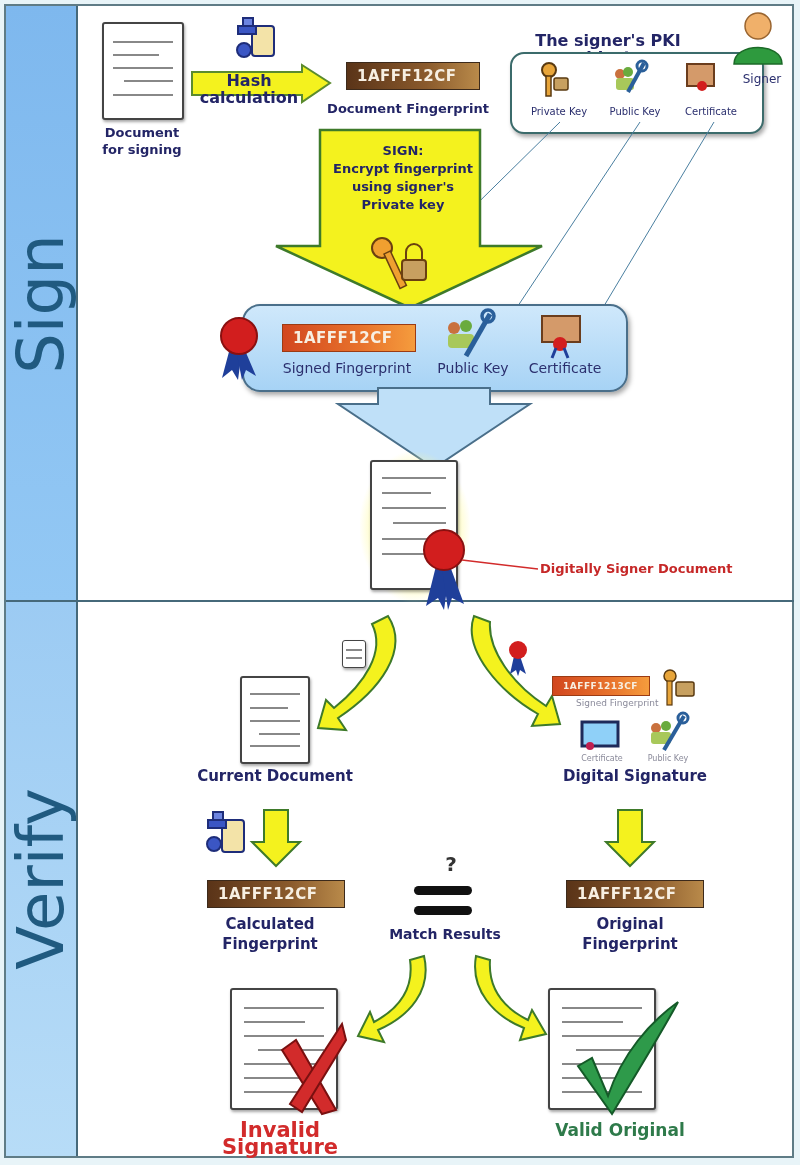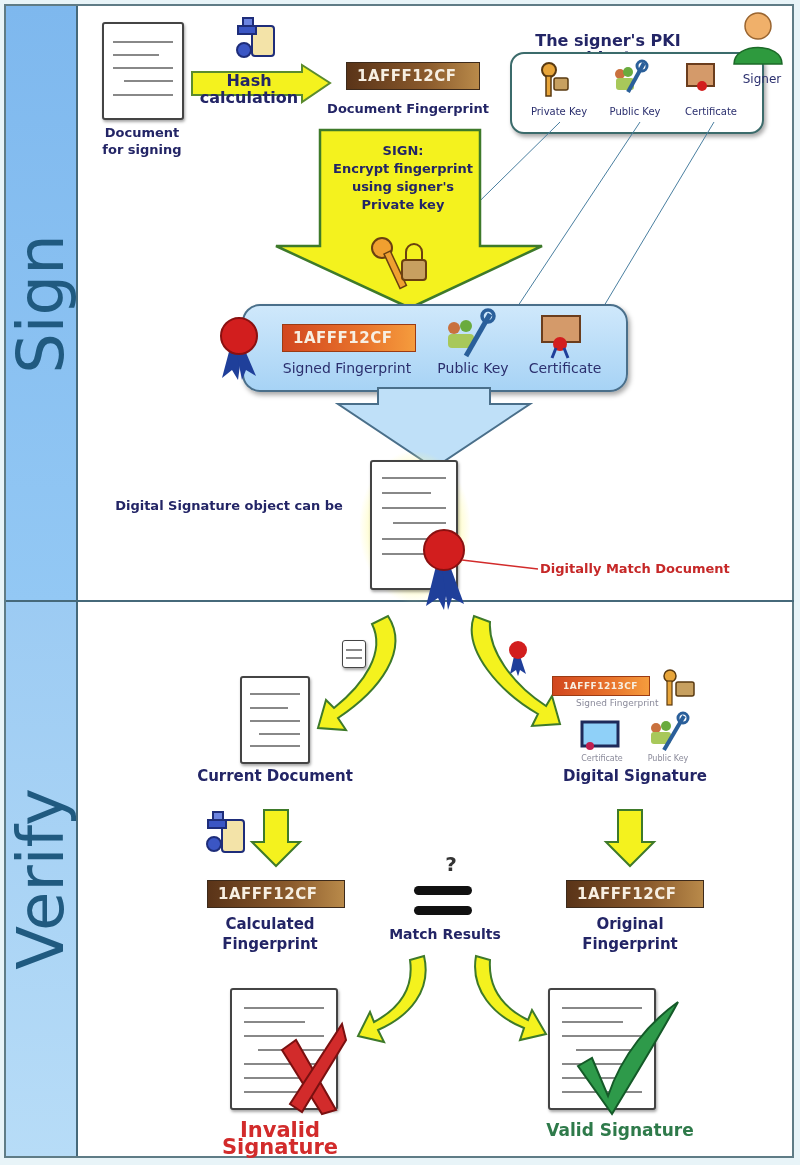--- a/index.html
+++ b/index.html
@@ -146,26 +146,25 @@
     <i style="top:48%;left:25%"></i>
     <i style="top:60%"></i>
     <i style="top:72%;right:35%"></i>
 </div>
 <svg class="abs" style="left:420px;top:528px;" width="50" height="84">
   <path d="M16 38 L6 78 L18 70 L24 82 L30 40 Z" fill="#1f3f9a"></path>
   <path d="M30 38 L44 76 L32 70 L28 82 L22 40 Z" fill="#1f3f9a"></path>
   <circle cx="24" cy="22" r="20" fill="#d21e1e" stroke="#8a1010" stroke-width="2"></circle>
 </svg>
 <div class="abs lbl" style="left:88px;top:496px;width:282px;font-size:13px;line-height:20px;">
-  <div>Digital Signature object can be</div>
 </div>
 <svg class="abs" style="left:0;top:0;" width="800" height="600">
   <line x1="462" y1="560" x2="538" y2="569" stroke="#d22b2b" stroke-width="1.5"></line>
 </svg>
-<div class="abs lbl" style="left:540px;top:560px;width:240px;color:#c62828;text-align:left;">Digitally Match Document</div>
+<div class="abs lbl" style="left:540px;top:560px;width:240px;color:#c62828;text-align:left;">Digitally Signer Document</div>
 
 <svg class="abs" style="left:0;top:0;" width="800" height="1165">
   <path d="M388 616 C410 650 380 690 338 718 L346 730 L318 728 L326 700 L334 708 C364 684 386 652 372 624 Z" fill="#f4f21e" stroke="#3e7a2a" stroke-width="2"></path>
   <path d="M474 616 C462 650 500 692 538 714 L532 726 L560 724 L552 696 L546 706 C512 684 488 650 490 622 Z" fill="#f4f21e" stroke="#3e7a2a" stroke-width="2"></path>
 </svg>
 <div class="doc" style="left:342px;top:640px;width:22px;height:26px;border-width:1.5px;">
   <i style="top:30%"></i>
     <i style="top:60%"></i>
 </div>
 <svg class="abs" style="left:506px;top:640px;" width="24" height="36">
@@ -260,13 +259,13 @@
     <i style="top:26%;right:30%"></i>
     <i style="top:38%"></i>
     <i style="top:50%;left:25%"></i>
     <i style="top:62%"></i>
     <i style="top:74%;right:35%"></i>
     <i style="top:86%"></i>
 </div>
 <svg class="abs" style="left:572px;top:1000px;" width="112" height="118">
   <path d="M6 66 L20 58 L36 96 C50 54 78 22 106 2 C90 32 64 74 40 114 Z" fill="#2e9a4a" stroke="#145a28" stroke-width="2"></path>
 </svg>
-<div class="abs lbl" style="left:520px;top:1122px;width:200px;font-size:17px;color:#2e7a4a;">Valid Signature</div>
+<div class="abs lbl" style="left:520px;top:1122px;width:200px;font-size:17px;color:#2e7a4a;">Valid Original</div>
 
 </body></html>

